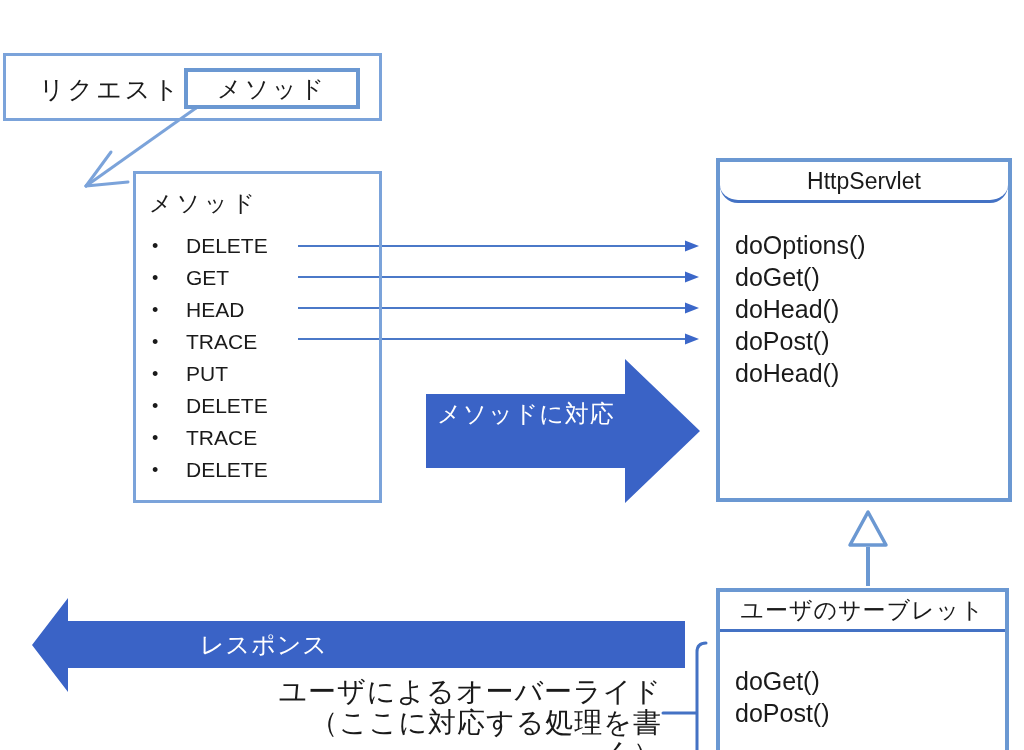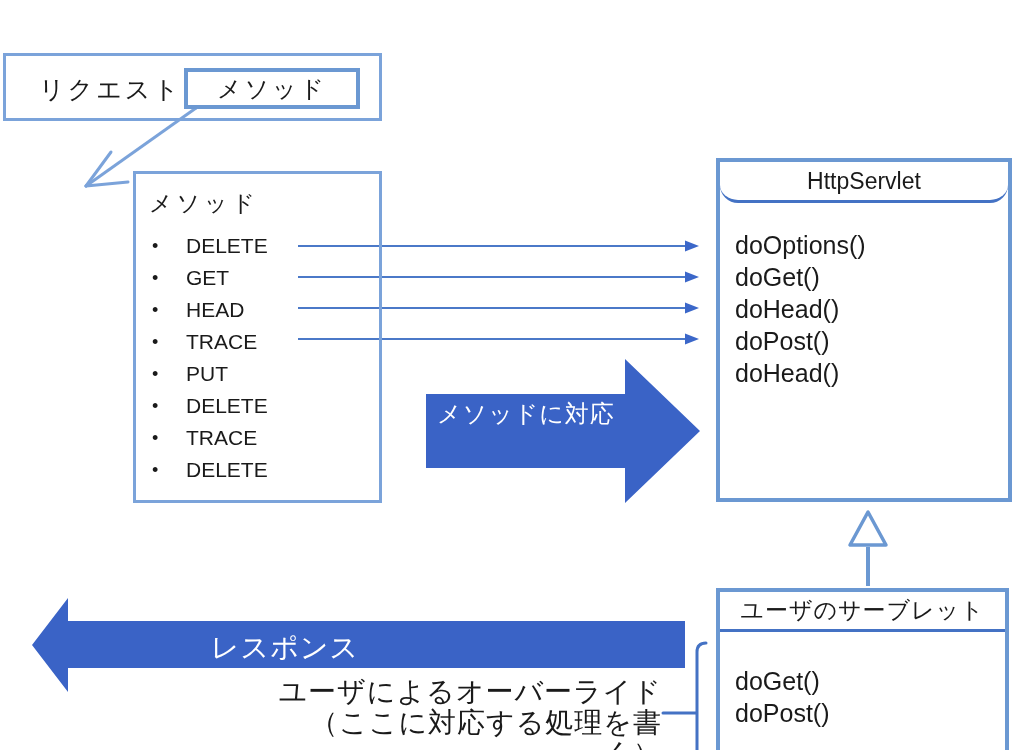--- a/index.html
+++ b/index.html
@@ -30,21 +30,21 @@
   .s-row{height:32.1px;display:flex;align-items:center;font-size:25px;}
 
   .user-box{left:716px;top:540px;width:293px;height:240px;border:4px solid #6b98d2;}
   .user-title{height:37px;line-height:37px;text-align:center;font-size:23px;letter-spacing:1px;border-bottom:3px solid #4472c4;}
   .user-list{position:absolute;left:15px;top:73px;}
 
   
   .process-arrow-label{position:absolute;left:437px;top:351px;z-index:3;color:#ffffff;
     font-size:24px;line-height:30px;letter-spacing:1px;text-align:center;}
   .response-arrow-label{position:absolute;left:200px;top:581px;width:170px;z-index:3;color:#ffffff;
-    font-size:28px;text-align:center;letter-spacing:1px;}
+    font-size:24px;letter-spacing:1px;}
 
   
   .override-note{position:absolute;left:262px;top:628px;width:400px;z-index:3;
     font-size:28px;line-height:31px;text-align:right;letter-spacing:1px;}
 </style>
 </head>
 <body>
 
 <div id="canvas">
 

